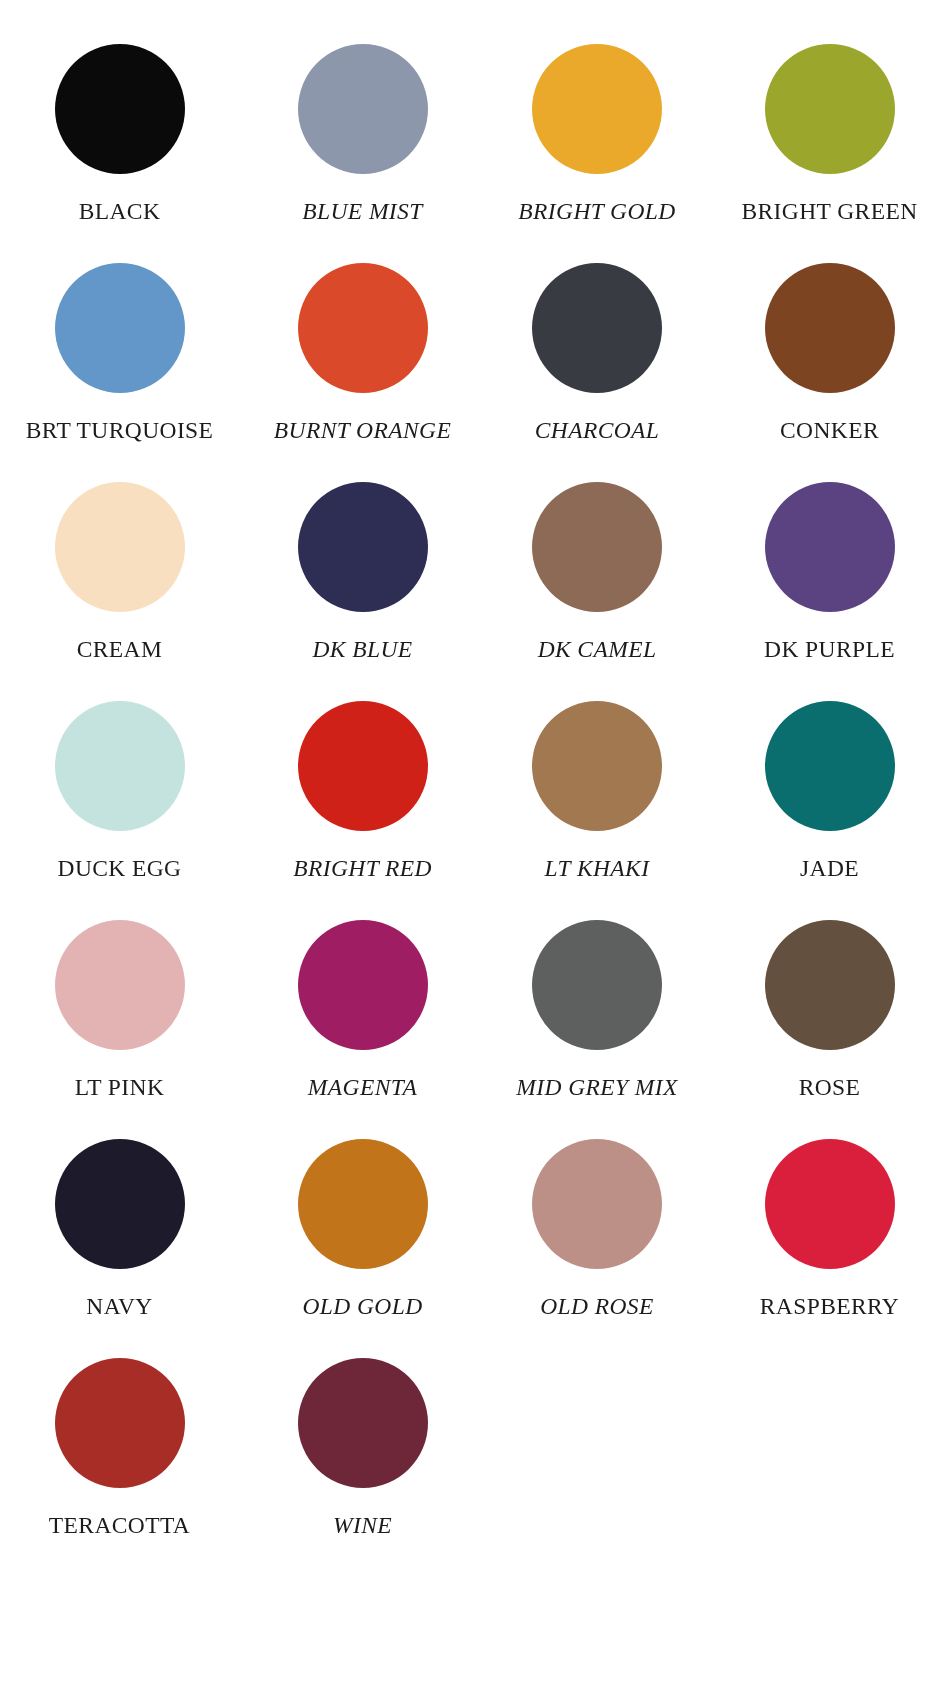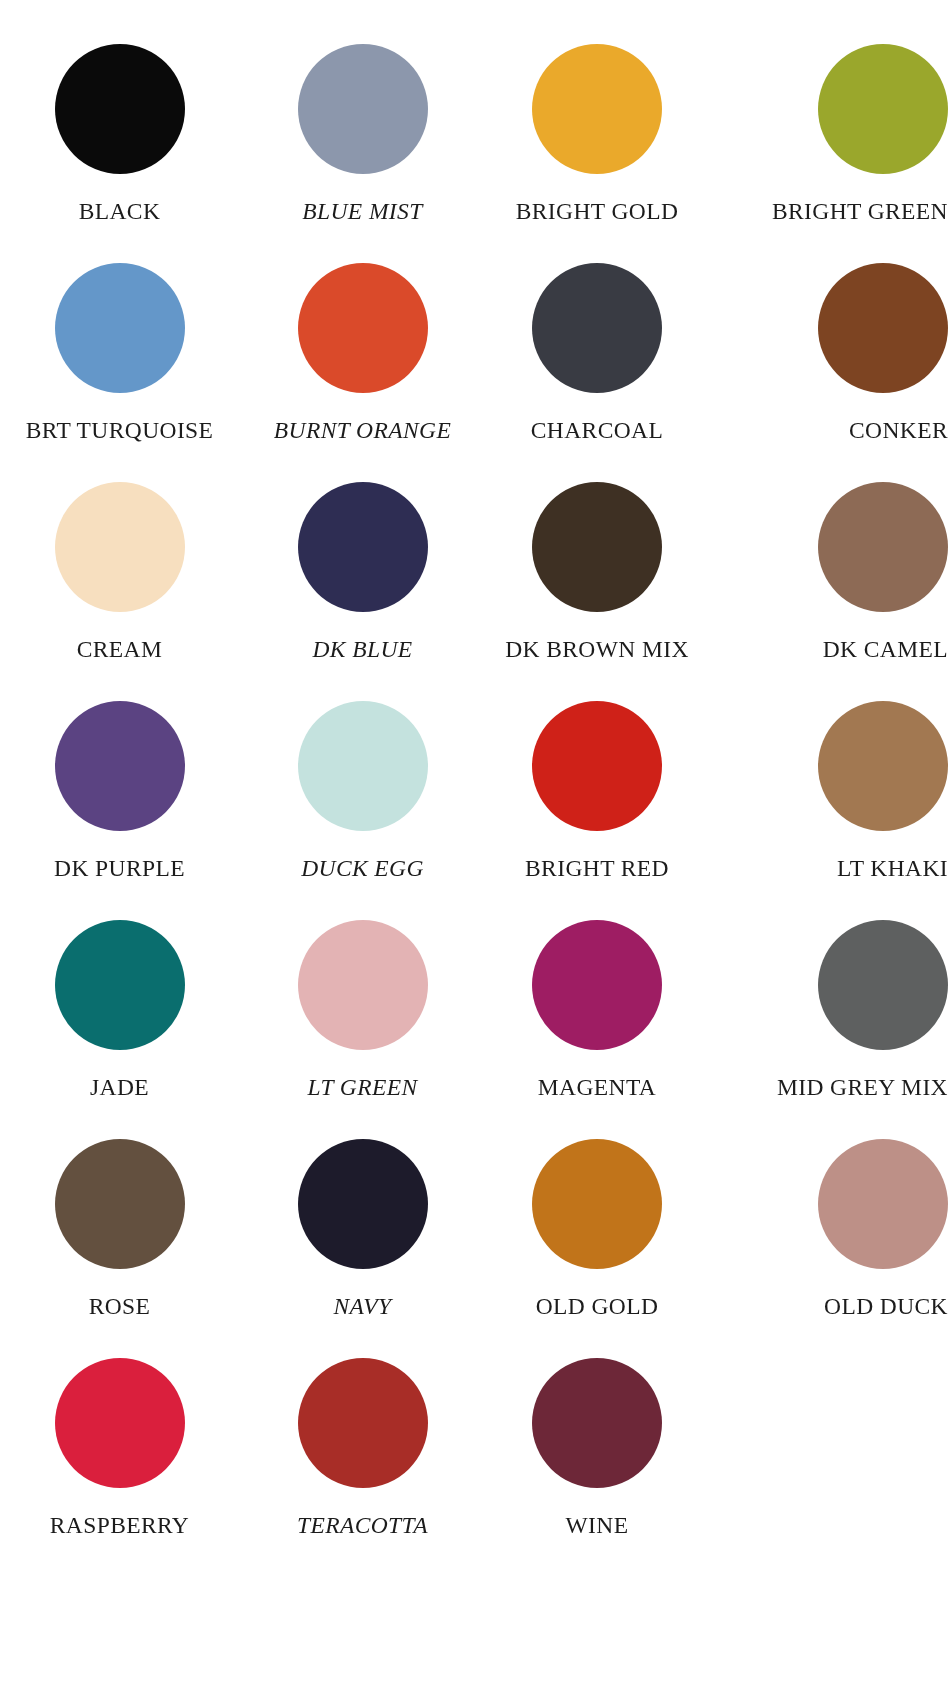--- a/index.html
+++ b/index.html
@@ -46,22 +46,22 @@
     line-height: 1;
     letter-spacing: 0.4px;
     white-space: nowrap;
     text-align: center;
     color: #1c1c1c;
     font-weight: 400;
   }
   
   .swatch-cell:nth-child(4n+1) { padding-left: 2px; }
   .swatch-cell:nth-child(4n+2) { padding-left: 14px; font-style: italic; }
-  .swatch-cell:nth-child(4n+3) { padding-left: 9px; }
-  .swatch-cell:nth-child(4n+4) { padding-left: 0px; align-items: flex-end; }
+  .swatch-cell:nth-child(4n+3) { padding-left: 9px; font-style: italic; }
+  .swatch-cell:nth-child(4n+4) { padding-left: 0px; }
 </style>
 </head>
 <body style="background: rgb(255, 255, 255);">
 
 <div class="swatch-sheet">
   <div class="swatch-grid">
       <div class="swatch-cell">
         <div class="swatch-dot" style="background-color: rgb(10, 10, 10);"></div>
         <div class="swatch-label">BLACK</div>
       </div>
@@ -95,24 +95,20 @@
       </div>
       <div class="swatch-cell">
         <div class="swatch-dot" style="background-color: rgb(247, 223, 191);"></div>
         <div class="swatch-label">CREAM</div>
       </div>
       <div class="swatch-cell">
         <div class="swatch-dot" style="background-color: rgb(46, 45, 83);"></div>
         <div class="swatch-label">DK BLUE</div>
       </div>
       <div class="swatch-cell">
-        <div class="swatch-dot" style="background-color: rgb(62, 48, 35);"></div>
-        <div class="swatch-label">DK BROWN MIX</div>
-      </div>
-      <div class="swatch-cell">
         <div class="swatch-dot" style="background-color: rgb(141, 106, 85);"></div>
         <div class="swatch-label">DK CAMEL</div>
       </div>
       <div class="swatch-cell">
         <div class="swatch-dot" style="background-color: rgb(91, 67, 130);"></div>
         <div class="swatch-label">DK PURPLE</div>
       </div>
       <div class="swatch-cell">
         <div class="swatch-dot" style="background-color: rgb(196, 226, 222);"></div>
         <div class="swatch-label">DUCK EGG</div>
@@ -124,21 +120,21 @@
       <div class="swatch-cell">
         <div class="swatch-dot" style="background-color: rgb(162, 120, 81);"></div>
         <div class="swatch-label">LT KHAKI</div>
       </div>
       <div class="swatch-cell">
         <div class="swatch-dot" style="background-color: rgb(10, 110, 110);"></div>
         <div class="swatch-label">JADE</div>
       </div>
       <div class="swatch-cell">
         <div class="swatch-dot" style="background-color: rgb(227, 179, 180);"></div>
-        <div class="swatch-label">LT GREEN</div>
+        <div class="swatch-label">LT PINK</div>
       </div>
       <div class="swatch-cell">
         <div class="swatch-dot" style="background-color: rgb(158, 29, 99);"></div>
         <div class="swatch-label">MAGENTA</div>
       </div>
       <div class="swatch-cell">
         <div class="swatch-dot" style="background-color: rgb(94, 96, 96);"></div>
         <div class="swatch-label">MID GREY MIX</div>
       </div>
       <div class="swatch-cell">
@@ -148,21 +144,21 @@
       <div class="swatch-cell">
         <div class="swatch-dot" style="background-color: rgb(29, 27, 43);"></div>
         <div class="swatch-label">NAVY</div>
       </div>
       <div class="swatch-cell">
         <div class="swatch-dot" style="background-color: rgb(193, 116, 26);"></div>
         <div class="swatch-label">OLD GOLD</div>
       </div>
       <div class="swatch-cell">
         <div class="swatch-dot" style="background-color: rgb(189, 144, 135);"></div>
-        <div class="swatch-label">OLD DUCK</div>
+        <div class="swatch-label">OLD ROSE</div>
       </div>
       <div class="swatch-cell">
         <div class="swatch-dot" style="background-color: rgb(218, 31, 61);"></div>
         <div class="swatch-label">RASPBERRY</div>
       </div>
       <div class="swatch-cell">
         <div class="swatch-dot" style="background-color: rgb(168, 45, 39);"></div>
         <div class="swatch-label">TERACOTTA</div>
       </div>
       <div class="swatch-cell">

